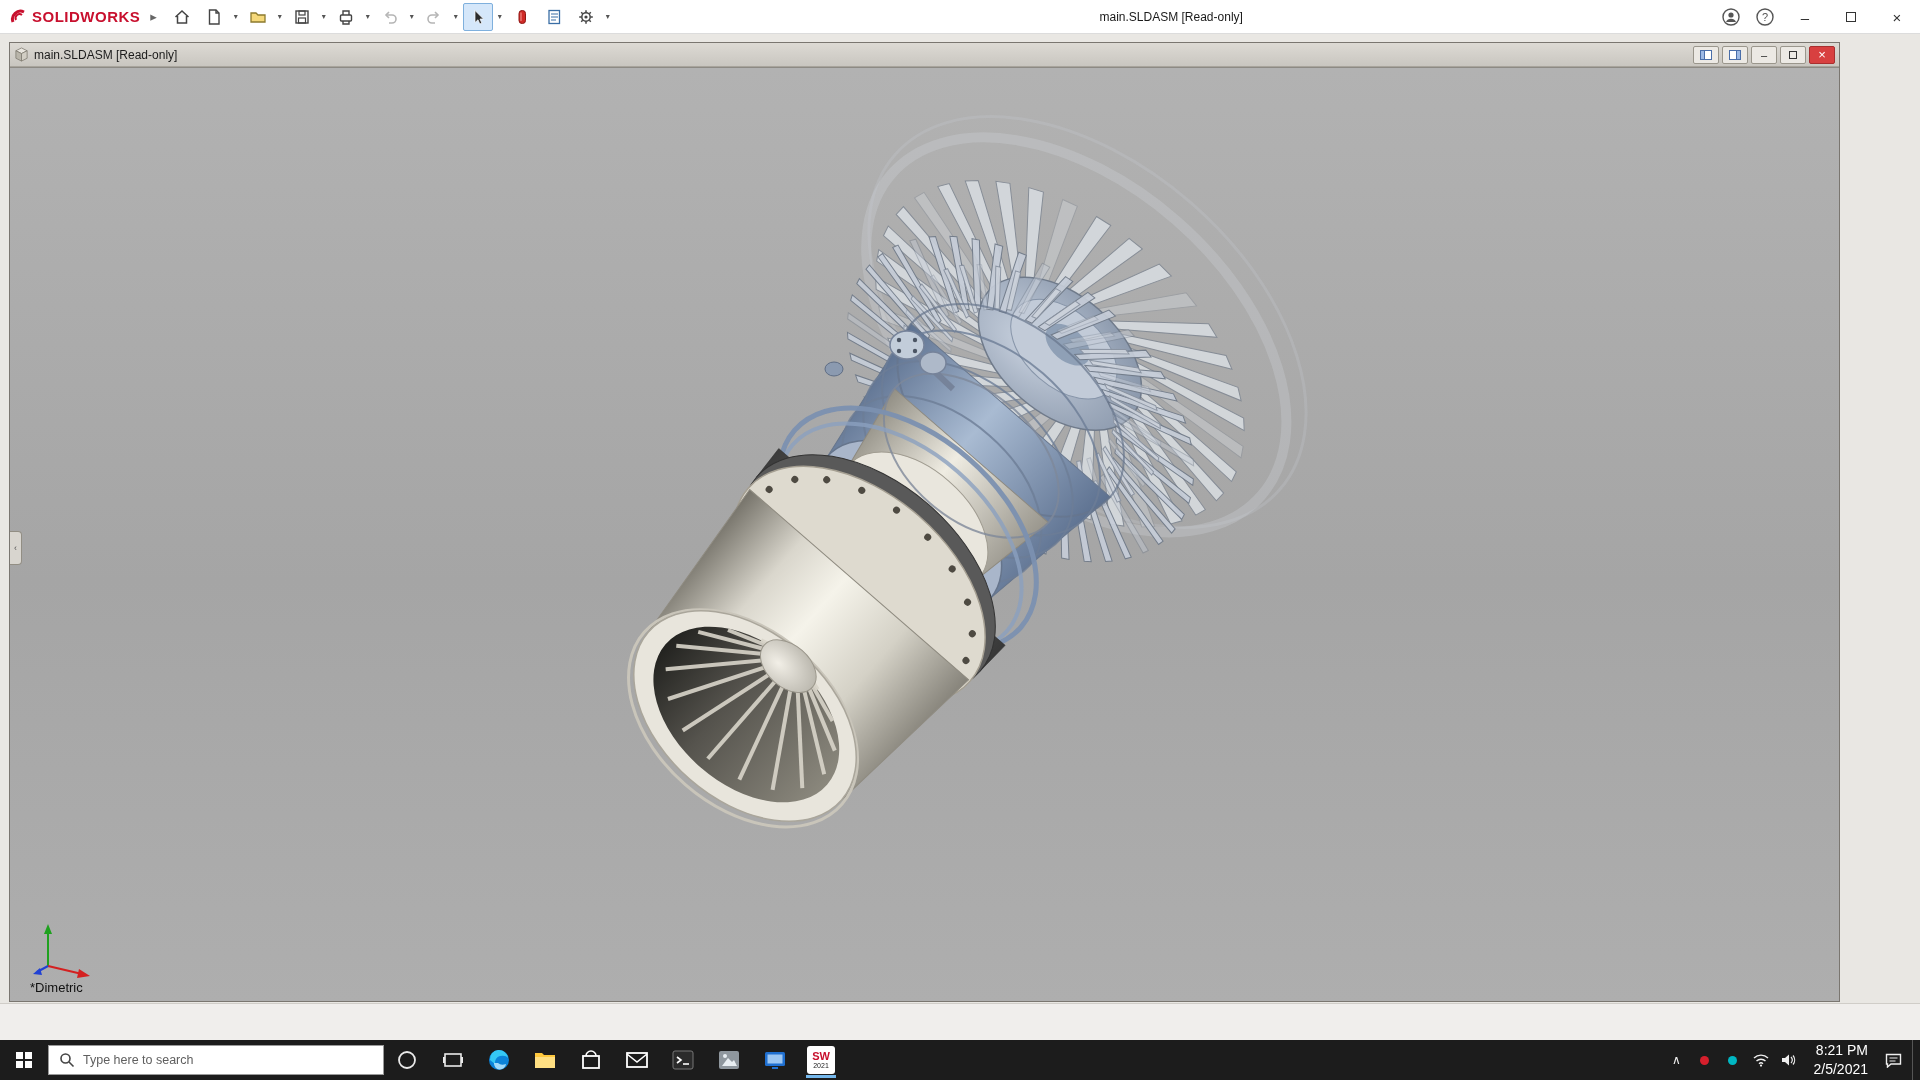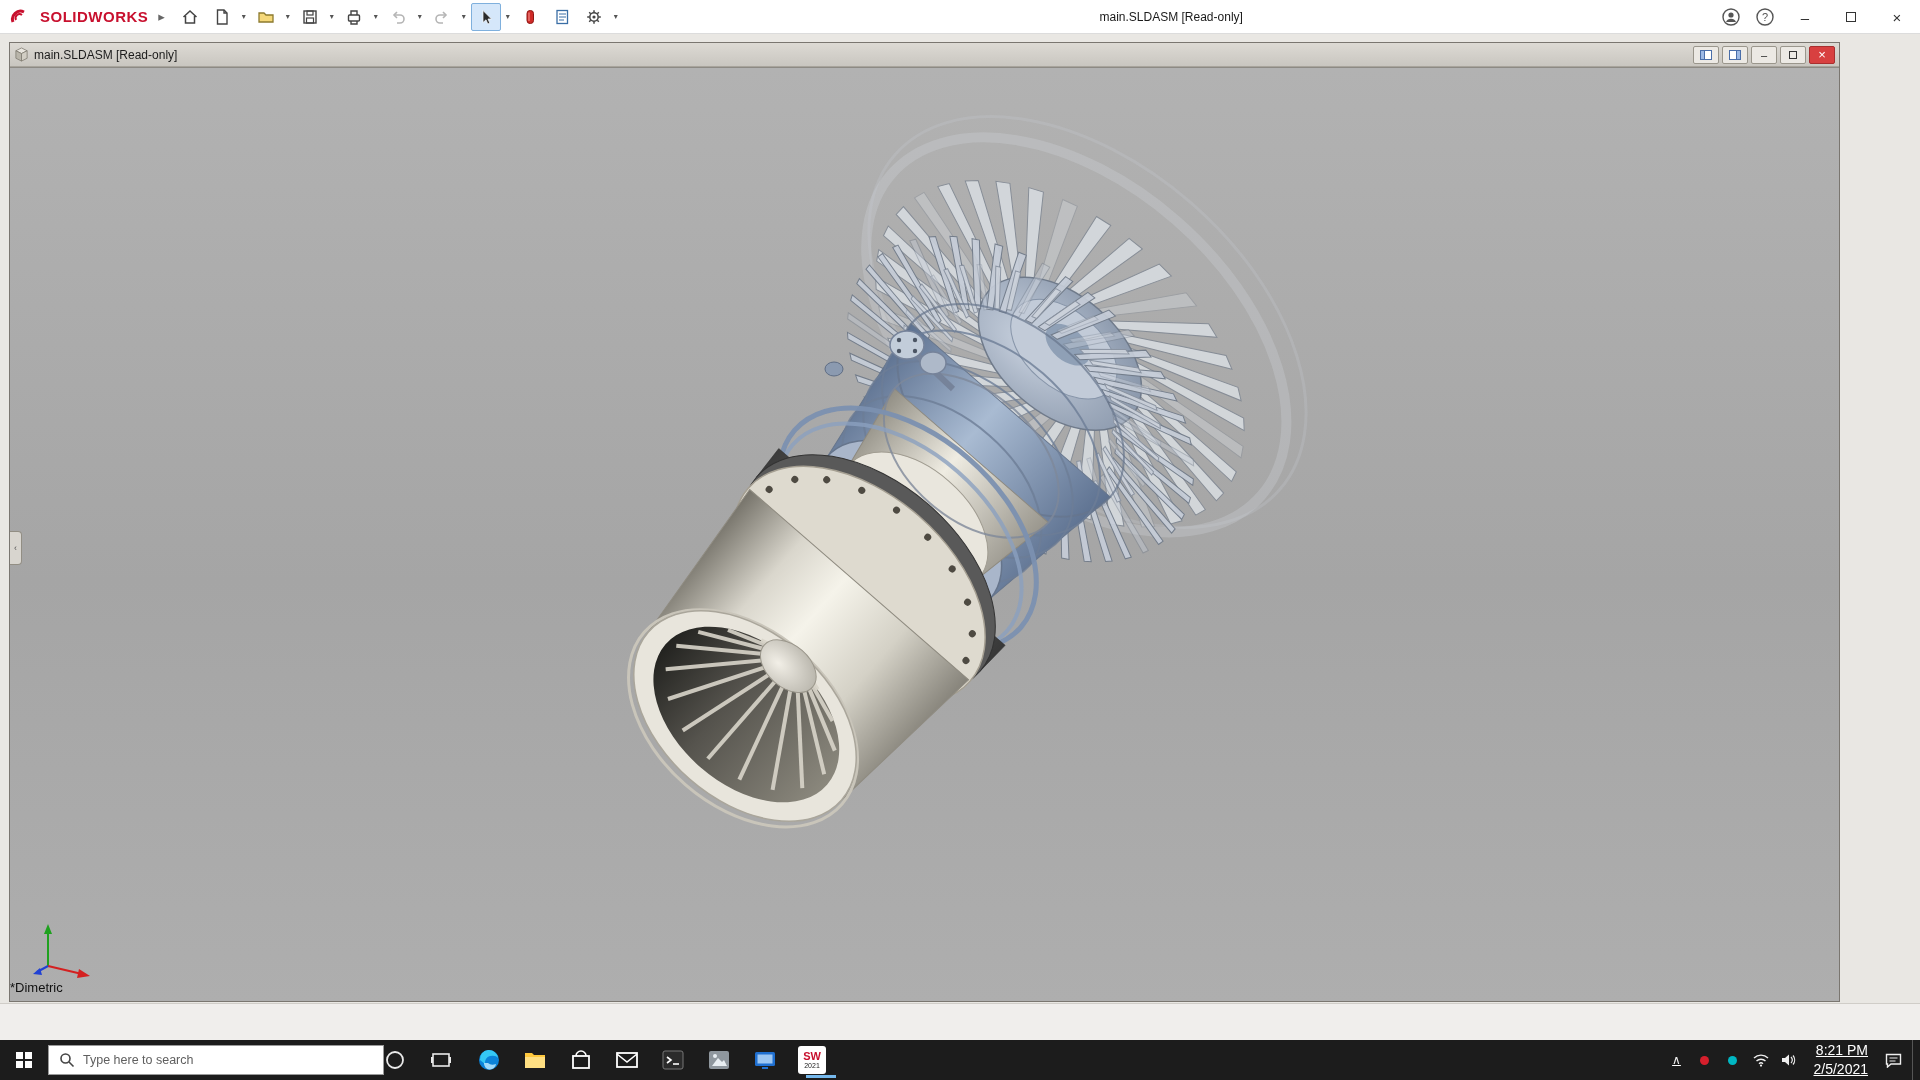--- a/index.html
+++ b/index.html
@@ -3,21 +3,21 @@
 <meta charset="utf-8">
 <style>
   * { margin:0; padding:0; box-sizing:border-box; }
   html,body { width:1920px; height:1080px; overflow:hidden; background:#000;
     font-family:"Liberation Sans", sans-serif; }
   .screen { position:relative; width:1920px; height:1080px; background:#e9e7e3; }
 
   
   .topbar { position:absolute; left:0; top:0; width:1920px; height:34px;
     background:#ffffff; border-bottom:1px solid #dcdcdc; display:flex; align-items:center; }
-  .logo { display:flex; align-items:center; gap:12px; padding:0 8px 0 10px; }
+  .logo { display:flex; align-items:center; gap:4px; padding:0 8px 0 10px; }
   .logo-brand { color:#c8102e; font-weight:bold; font-size:15px; letter-spacing:.5px; }
   .chev { color:#666; font-size:13px; margin:0 10px 0 2px; }
   .tools { display:flex; align-items:center; gap:2px; }
   .tool { display:flex; align-items:center; justify-content:center; width:30px; height:28px; border:1px solid transparent; border-radius:2px; }
   .tool.active { background:#d5e7fa; border:1px solid #7fb0dd; }
   .tool svg { display:block; }
   .caret { font-size:8px; color:#555; width:10px; text-align:center; }
   .tb-title { position:absolute; left:61%; transform:translateX(-50%); font-size:12px; color:#1a1a1a; }
   .tb-right { position:absolute; right:0; top:0; height:34px; display:flex; align-items:center; }
   .tb-ic { width:34px; height:34px; display:flex; align-items:center; justify-content:center; }
@@ -35,37 +35,37 @@
   .doc-btn { width:26px; height:18px; background:#ece9e4; border:1px solid #9a968c;
     display:flex; align-items:center; justify-content:center; font-size:11px; color:#222; border-radius:2px; }
   .doc-btn.close { background:#d84040; border-color:#a82f2f; color:#fff; font-size:13px; }
   .doc-btn .boxglyph { width:8px; height:8px; border:1.2px solid #333; }
   .viewport { position:relative; width:1829px; height:934px; border-top:1px solid #8d8a84; overflow:hidden; }
   .viewport svg.scene { display:block; }
 
   .collapse-tab { position:absolute; left:0; top:463px; width:12px; height:34px;
     background:#d8d5cf; border:1px solid #928e84; border-left:none;
     border-radius:0 4px 4px 0; font-size:9px; color:#555; display:flex; align-items:center; justify-content:center; }
-  .orientation { position:absolute; left:0; top:912px; font-size:13px; color:#111; }
+  .orientation { position:absolute; left:20px; top:912px; font-size:13px; color:#111; }
   .triad { position:absolute; left:22px; top:852px; }
 
   
   .statusbar { position:absolute; left:0; top:1003px; width:1920px; height:37px;
     background:#f0eeec; border-top:1px solid #d0cdc8; }
 
   
   .taskbar { position:absolute; left:0; top:1040px; width:1920px; height:40px;
-    background:#1c1c1c; display:flex; align-items:center; color:#fff;text-decoration:underline; }
+    background:#1c1c1c; display:flex; align-items:center; color:#fff; }
   .tb-start { width:48px; height:40px; display:flex; align-items:center; justify-content:center; }
   .winlogo { display:grid; grid-template-columns:7px 7px; grid-template-rows:7px 7px; gap:1.5px; }
   .winlogo div { background:#fdfdfd; }
   .searchbox { width:336px; height:30px; background:#ffffff; border:1px solid #9a9a9a;
     display:flex; align-items:center; gap:8px; padding:0 10px; }
   .searchbox span { font-size:12.5px; color:#5f5f5f; }
-  .tk-btn { width:46px; height:36px; display:flex; align-items:center; justify-content:flex-start; position:relative; }
+  .tk-btn { width:46px; height:36px; display:flex; align-items:center; justify-content:center; position:relative; }
   .tk-btn .runline { position:absolute; left:8px; bottom:0; width:30px; height:3px; background:#76b9ed; }
   .sw-icon { width:28px; height:28px; background:#fff; border-radius:3px; display:flex;
     flex-direction:column; align-items:center; justify-content:center; line-height:1; }
   .sw-icon .sw-l { color:#c8102e; font-weight:bold; font-size:11px; }
   .sw-icon .sw-y { color:#222; font-size:7px; }
   .tray { margin-left:auto; display:flex; align-items:center; gap:10px; padding-right:2px; }
   .tray-ic { display:flex; align-items:center; justify-content:center; width:18px; height:40px; font-size:12px; color:#eee; }
   .dot { width:9px; height:9px; border-radius:50%; }
   .clock { text-align:right; font-size:14px; line-height:1.35; color:#fff; padding:0 6px; }
   .show-desktop { width:6px; height:40px; border-left:1px solid #555; }

